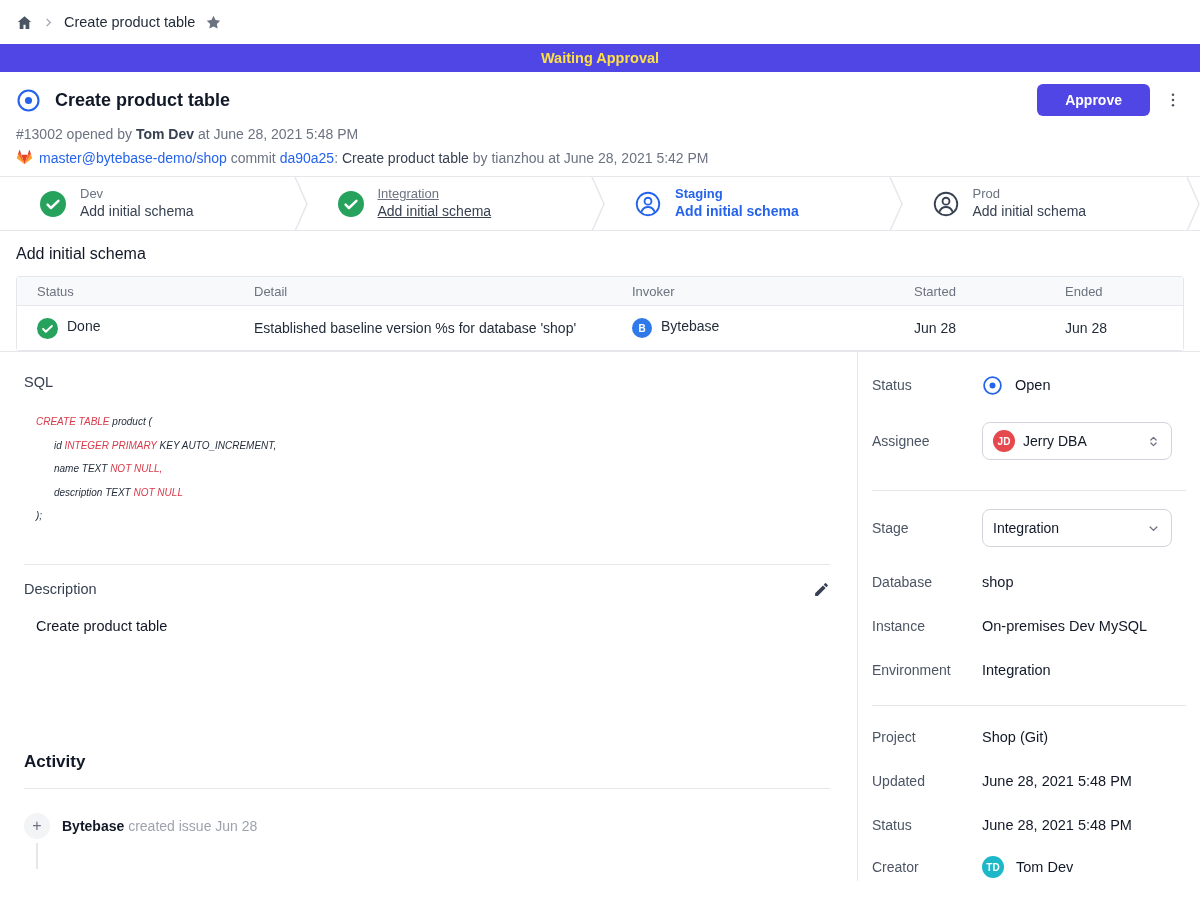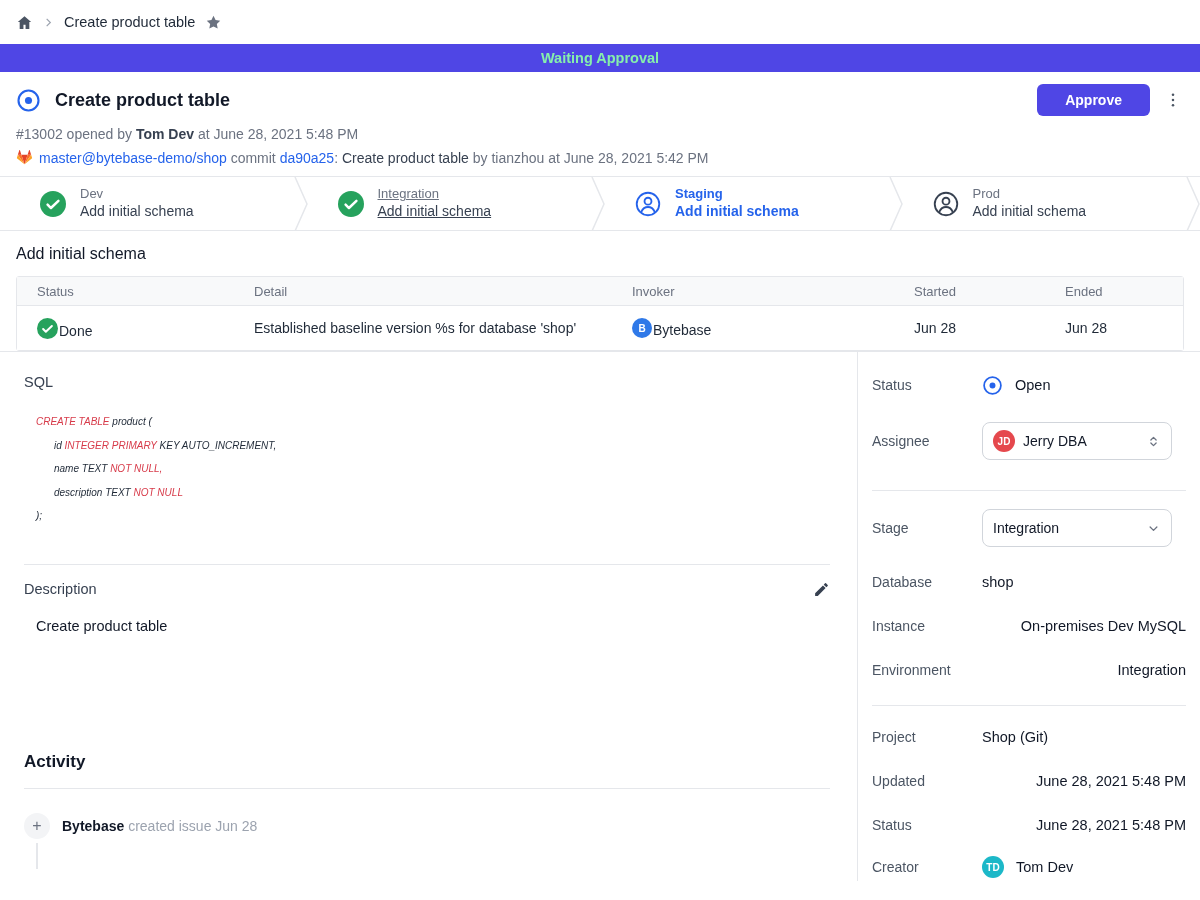--- a/index.html
+++ b/index.html
@@ -7,21 +7,21 @@
   body { font-family:"Liberation Sans", sans-serif; color:#1f2937; }
   .page { position:relative; width:1200px; height:900px; background:#fff; overflow:hidden; }
 
   
   .crumbbar { height:44px; display:flex; align-items:center; padding:0 16px; gap:10px; background:#fff; }
   .crumbbar .crumb-title { font-size:14.5px; color:#1f2937; }
   .crumb-sep { display:flex; align-items:center; color:#9ca3af; }
 
   
   .banner { height:28px; background:#4f46e5; display:flex; align-items:center; justify-content:center; }
-  .banner span { color:#86efac; font-size:14.5px; font-weight:600; }
+  .banner span { color:#fde047; font-size:14.5px; font-weight:600; }
 
   
   .issue-header { padding:12px 16px 10px 16px; border-bottom:1px solid #e5e7eb; }
   .title-row { display:flex; align-items:center; }
   .title-row h1 { font-size:18px; font-weight:700; margin-left:14px; color:#111827; }
   .title-row .spacer { flex:1; }
   .approve-btn { background:#4f46e5; color:#fff; border:none; border-radius:6px; font-family:inherit;
                  font-size:14px; font-weight:600; padding:8px 28px; cursor:pointer; }
   .kebab { margin-left:14px; margin-right:2px; display:flex; align-items:center; cursor:pointer; }
   .meta-row { margin-top:10px; font-size:14px; color:#6b7280; }
@@ -47,21 +47,21 @@
   
   .task-section { padding:12px 16px 0 16px; }
   .task-section h2 { font-size:16px; font-weight:500; color:#111827; margin-top:2px; }
   .task-table { margin-top:13px; border:1px solid #e5e7eb; border-radius:3px; }
   .t-row { display:grid; grid-template-columns:217px 378px 282px 151px 1fr; align-items:center; }
   .t-head { background:#f8f9fa; height:29px; border-bottom:1px solid #e5e7eb; }
   .t-head .cell { font-size:13px; color:#6b7280; }
   .cell { padding-left:20px; }
   .t-body { height:44px; background:#fff; cursor:pointer; }
   .t-body .cell { font-size:14px; color:#1f2937; }
-  .status-cell, .invoker-cell { display:flex; align-items:flex-end; gap:1px; }
+  .status-cell, .invoker-cell { display:flex; align-items:flex-start; gap:9px; }
 
   
   .main { display:flex; border-top:1px solid #e5e7eb; height:530px; }
   .main-left { width:858px; border-right:1px solid #e5e7eb; padding:22px 14px 0 24px; }
   .main-right { flex:1; padding:22px 14px 0 14px; }
 
   .sec-label { font-size:14.5px; color:#374151; }
   .sql-block { margin:20px 0 0 12px; font-size:10px; line-height:23.5px; color:#1f2937;font-style:italic; }
   .sql-line { white-space:pre; }
   .sql-line.ind { padding-left:18px; }
@@ -88,21 +88,21 @@
   .side-value { font-size:14.5px; color:#111827; display:flex; align-items:center; gap:12px; }
   .side-divider { border:none; border-top:1px solid #e5e7eb; margin-top:24px; }
   .select-box { width:190px; height:38px; border:1px solid #d1d5db; border-radius:8px; background:#fff;
                 display:flex; align-items:center; padding:0 10px 0 10px; gap:8px; cursor:pointer; }
   .select-box .grow { flex:1; font-size:14px; color:#111827; }
   .avatar { width:22px; height:22px; border-radius:50%; color:#fff; font-size:10px; font-weight:700;
             display:flex; align-items:center; justify-content:center; flex:none; }
   .avatar.red { background:#e5484d; }
   .avatar.teal { background:#1cb8c8; }
   .avatar.blue { background:#2f79e8; width:20px; height:20px; }
-  .mt30 { margin-top:30px; } .mt26 { margin-top:26px; } .mt22 { margin-top:22px;justify-content:space-between; }
+  .mt30 { margin-top:30px; } .mt26 { margin-top:26px; } .mt22 { margin-top:22px; }
   .mt20 { margin-top:20px; } .mt18 { margin-top:18px; } .mt24 { margin-top:24px; }
 </style>
 </head>
 <body>
 
 <div class="page">
 
   <div class="crumbbar">
     <span style="display:flex;">
       <svg width="17" height="17" viewBox="0 0 24 24">

